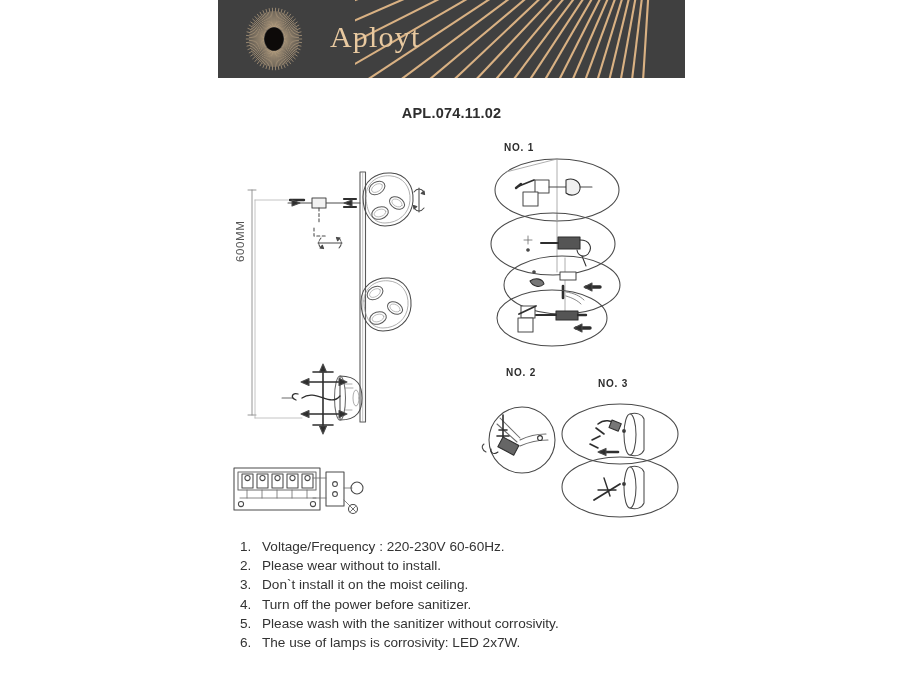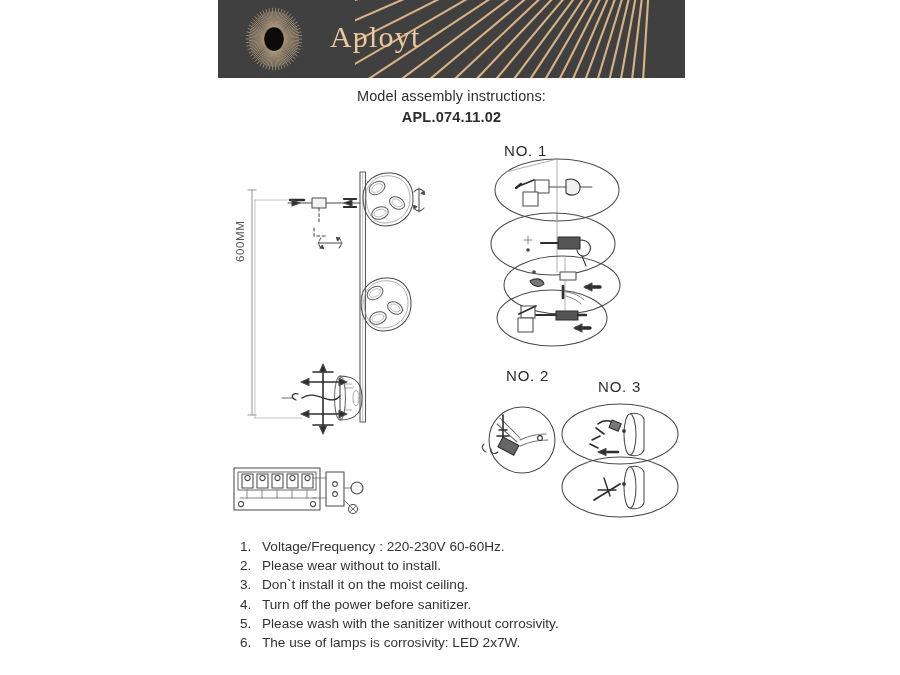--- a/index.html
+++ b/index.html
@@ -63,21 +63,21 @@
   }
   .title-line1 {
     font-size: 14.5px;
     color: #2e2e2e;
     letter-spacing: 0.1px;
   }
   .title-line2 {
     font-size: 14.5px;
     font-weight: bold;
     color: #2e2e2e;
-    margin-top: 5px;
+    margin-top: 17px;
     letter-spacing: 0.2px;
   }
 
   
   .diagram-layer {
     position: absolute;
     left: 0;
     top: 0;
     width: 900px;
     height: 675px;
@@ -91,22 +91,22 @@
     font-size: 11.5px;
     color: #555;
     letter-spacing: 0.6px;
     transform: rotate(-90deg);
     transform-origin: left top;
     white-space: nowrap;
   }
 
   .step-label {
     position: absolute;
-    font-size: 15px;
-    font-weight: normal;
+    font-size: 10px;
+    font-weight: bold;
     color: #2c2c2c;
     letter-spacing: 0.8px;
     white-space: nowrap;
   }
   .step-no1 { left: 504px; top: 142px; }
   .step-no2 { left: 506px; top: 367px; }
   .step-no3 { left: 598px; top: 378px; }
 
   
   .notes {
@@ -279,21 +279,20 @@
         <line x1="64.60" y1="47.97" x2="91.12" y2="44.66"></line>
         <line x1="64.68" y1="48.98" x2="86.84" y2="47.62"></line>
       </g>
     <ellipse cx="50" cy="50" rx="14" ry="17" fill="#0d0a09"></ellipse>
   </svg>
 
   <div class="brand-word">Aployt</div>
 </div>
 
 <div class="title-block">
-  <div class="title-line1">Model assembly instructions:</div>
   <div class="title-line2">APL.074.11.02</div>
 </div>
 
 <svg class="diagram-layer" viewBox="0 0 900 675">
   <g stroke="#4a4a4a" fill="none" stroke-width="1.05" stroke-linecap="round" stroke-linejoin="round">
 
     <line x1="252" y1="190" x2="252" y2="415" stroke="#8a8a8a" stroke-width="0.9"></line>
     <line x1="248" y1="190" x2="256" y2="190" stroke="#8a8a8a" stroke-width="0.9"></line>
     <line x1="248" y1="415" x2="256" y2="415" stroke="#8a8a8a" stroke-width="0.9"></line>
 

